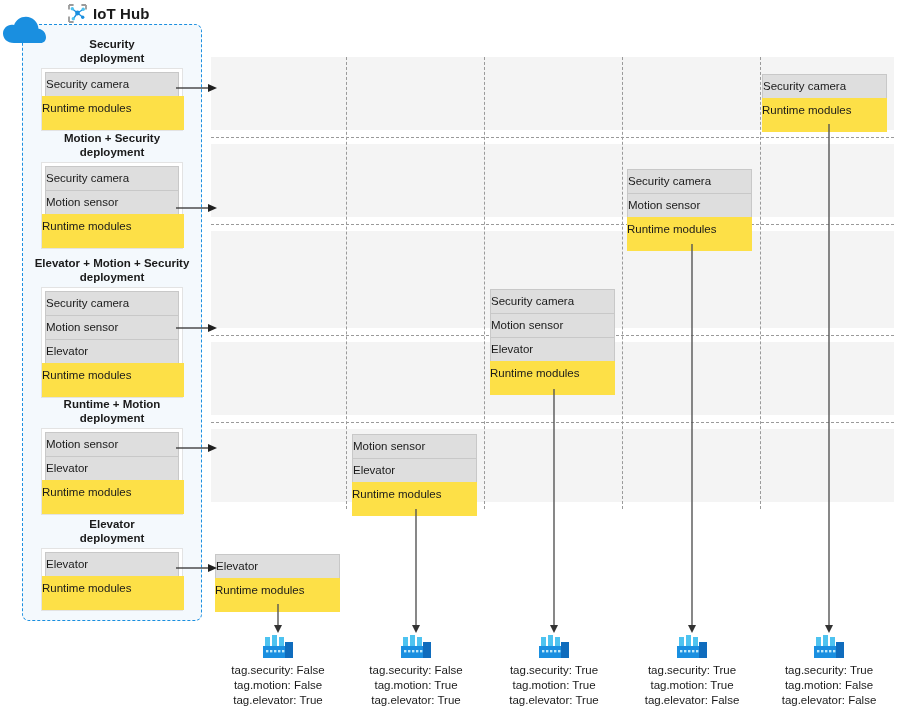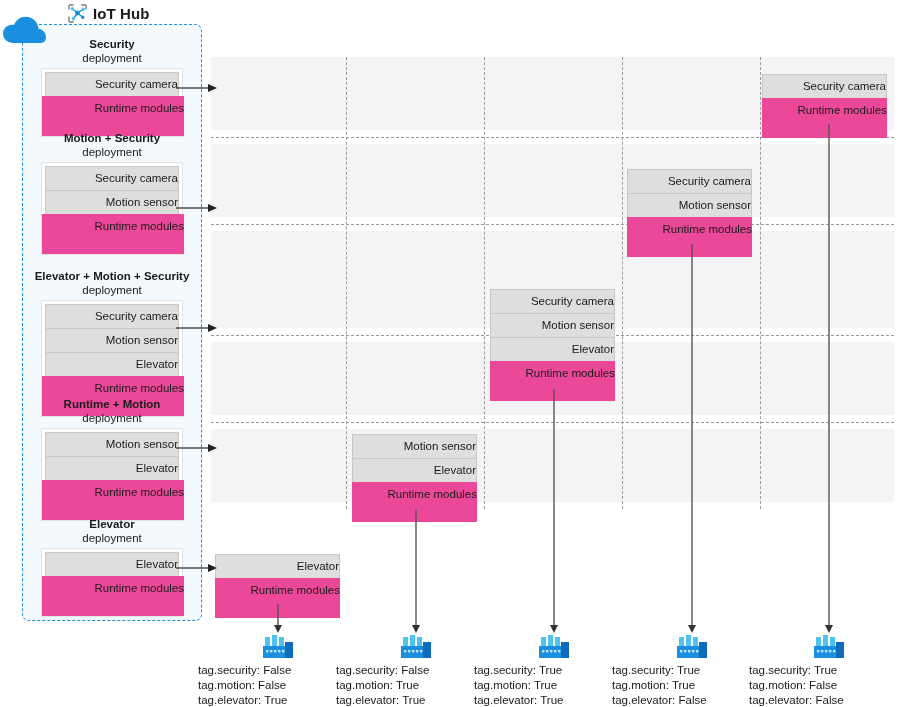--- a/index.html
+++ b/index.html
@@ -49,48 +49,48 @@
     left: 24px;
     width: 176px;
   }
   .dep-title {
     text-align: center;
     font-size: 11.5px;
     color: #1a1a1a;
     line-height: 13.5px;
   }
   .dep-title .l1 { font-weight: bold; display: block; }
-  .dep-title .l2 { font-weight: normal; display: block; }
+  .dep-title .l2 { font-weight: bold; display: block; }
 
   .dep-card {
     margin: 3px auto 0;
     width: 142px;
     background: #ffffff;
     border: 1px solid #e3e3e3;
     padding: 3px 3px 0 3px;
   }
   .mod {
     height: 24px;
     line-height: 22px;
-    text-align: right;
+    text-align: left;
     font-size: 11.5px;
     color: #1a1a1a;
     background: #dedede;
     border: 1px solid #c8c8c8;
     border-bottom: none;
     white-space: nowrap;
   }
   .mod:last-child { border-bottom: 1px solid #c8c8c8; }
   .mod.runtime {
-    background: #ec4899;
+    background: #fde047;
     border-color: #a8d4f0;
     margin: 0 -3px;
     width: 142px;
     border: none;
-    height: 40px;
+    height: 34px;
     line-height: 25px;
   }
 
   
   .grid {
     position: absolute;
     left: 211px; top: 57px;
     width: 683px; height: 559px;
   }
   .grid-row {
@@ -127,20 +127,21 @@
   }
 
   
   .factory {
     position: absolute;
     width: 34px; height: 28px;
   }
   .tags {
     position: absolute;
     width: 160px;
+    text-align: center;
     font-size: 11.5px;
     color: #1a1a1a;
     line-height: 15px;
   }
   .tags span { display: block; white-space: nowrap; }
 </style>
 </head>
 <body>
 
 <div id="stage">
@@ -182,21 +183,21 @@
       <span class="l1">Motion + Security</span>
       <span class="l2">deployment</span>
     </div>
     <div class="dep-card">
       <div class="mod">Security camera</div>
       <div class="mod">Motion sensor</div>
       <div class="mod runtime">Runtime modules</div>
     </div>
   </div>
 
-  <div class="deployment" style="top:270px;">
+  <div class="deployment" style="top:257px;">
     <div class="dep-title">
       <span class="l1">Elevator + Motion + Security</span>
       <span class="l2">deployment</span>
     </div>
     <div class="dep-card">
       <div class="mod">Security camera</div>
       <div class="mod">Motion sensor</div>
       <div class="mod">Elevator</div>
       <div class="mod runtime">Runtime modules</div>
     </div>

